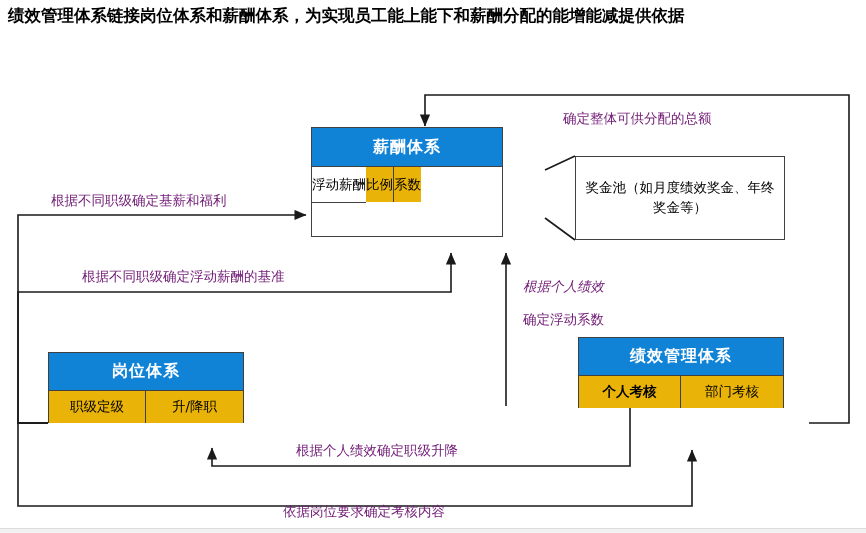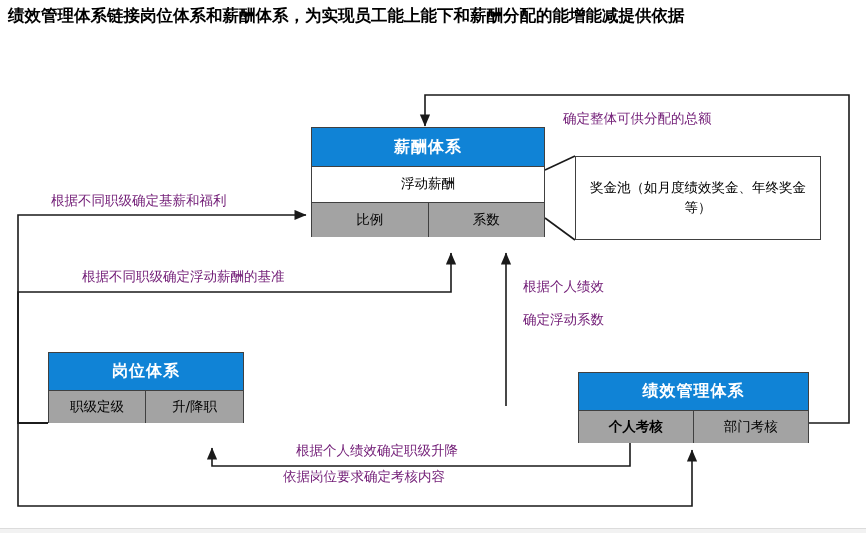--- a/index.html
+++ b/index.html
@@ -47,28 +47,28 @@
   .sysbox .row{
     box-sizing:border-box;
     display:flex;
     width:100%;
   }
   .cell{
     box-sizing:border-box;
     display:flex;align-items:center;justify-content:center;
     font-size:13.5px;
     color:#000000;
-    background:#a3a3a3;
+    background:#eab308;
   }
   .cell.div-r{border-right:1px solid #404040;}
 
   
   #comp-body{display:flex;height:70px;}
   #comp-left{width:118px;border-right:1px solid #404040;display:flex;align-items:center;justify-content:center;font-size:13.5px;}
-  #comp-right{flex:1;display:flex;flex-direction:column;}
+  #comp-right{flex:1;display:flex;}
   #comp-float{height:35px;border-bottom:1px solid #404040;display:flex;align-items:center;justify-content:center;font-size:13.5px;}
   #comp-sub{height:35px;display:flex;}
   #comp-sub .cell{flex:1;font-size:13.5px;}
 
   
   .callout{
     position:absolute;
     box-sizing:border-box;
     border:1px solid #404040;
     background:#ffffff;
@@ -120,58 +120,58 @@
 
       <path d="M630,406 L630,466 L212,466 L212,448" marker-end="url(#ah)"></path>
 
       <path d="M48,423 L18,423 L18,506 L692,506 L692,450" marker-end="url(#ah)"></path>
 
       <path d="M545,170 L575,156"></path>
       <path d="M545,218 L575,240"></path>
     </g>
   </svg>
 
-  <div class="sysbox" id="comp-box" style="left:311px;top:127px;width:234px;height:110px;">
+  <div class="sysbox" id="comp-box" style="left:311px;top:127px;width:192px;height:110px;">
     <div class="hdr" style="height:39px;">薪酬体系</div>
     <div id="comp-body">
       <div id="comp-right">
         <div id="comp-float">浮动薪酬</div>
         <div id="comp-sub">
           <div class="cell div-r">比例</div>
           <div class="cell">系数</div>
         </div>
       </div>
     </div>
   </div>
 
-  <div class="callout" style="left:575px;top:156px;width:246px;height:84px;">奖金池（如月度绩效奖金、年终奖金等）</div>
+  <div class="callout" style="left:575px;top:156px;width:210px;height:84px;">奖金池（如月度绩效奖金、年终奖金等）</div>
 
   <div class="sysbox" id="pos-box" style="left:48px;top:352px;width:196px;height:71px;">
     <div class="hdr" style="height:38px;">岗位体系</div>
     <div class="row" style="height:32px;">
       <div class="cell div-r" style="width:50%;">职级定级</div>
       <div class="cell" style="width:50%;">升/降职</div>
     </div>
   </div>
 
-  <div class="sysbox" id="perf-box" style="left:578px;top:372px;width:231px;height:71px;">
+  <div class="sysbox" id="perf-box" style="left:578px;top:337px;width:206px;height:71px;">
     <div class="hdr" style="height:38px;">绩效管理体系</div>
     <div class="row" style="height:32px;">
       <div class="cell div-r" style="width:50%;font-weight:bold;">个人考核</div>
       <div class="cell" style="width:50%;">部门考核</div>
     </div>
   </div>
 
   <div class="lbl" style="left:563px;top:108px;">确定整体可供分配的总额</div>
 
   <div class="lbl" style="left:51px;top:190px;">根据不同职级确定基薪和福利</div>
 
   <div class="lbl" style="left:82px;top:266px;">根据不同职级确定浮动薪酬的基准</div>
 
-  <div class="lbl" style="left:523px;top:276px;">根据个人绩效</div>
+  <div class="lbl" style="left:523px;top:276px;font-style:italic;">根据个人绩效</div>
   <div class="lbl" style="left:523px;top:309px;">确定浮动系数</div>
 
   <div class="lbl" style="left:296px;top:440px;">根据个人绩效确定职级升降</div>
 
-  <div class="lbl" style="left:283px;top:466px;">依据岗位要求确定考核内容</div>
+  <div class="lbl" style="left:283px;top:501px;">依据岗位要求确定考核内容</div>
 
   <div class="footline"></div>
 </div>
 
 </body></html>

